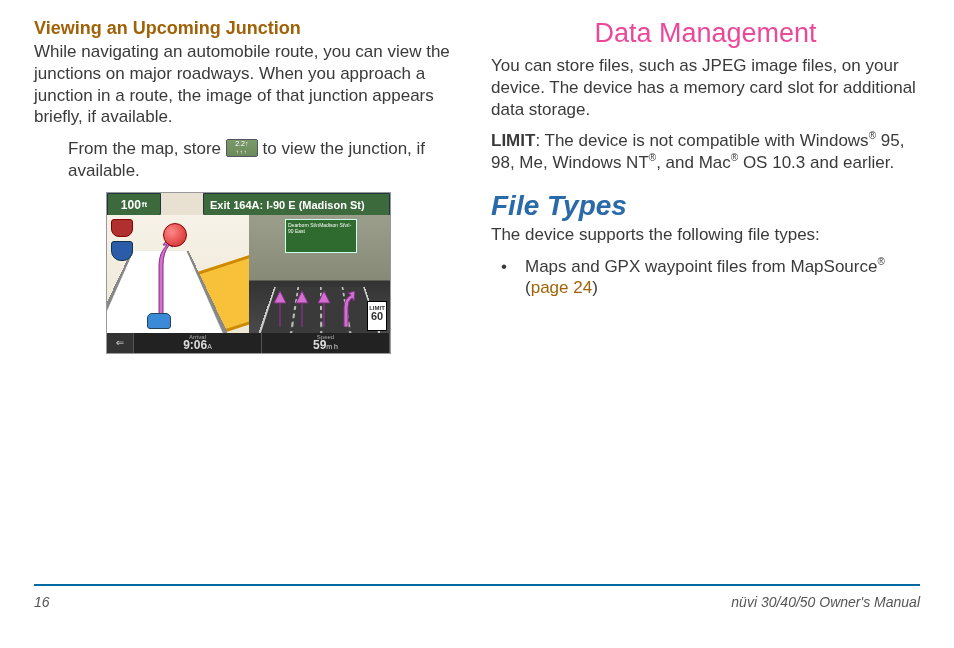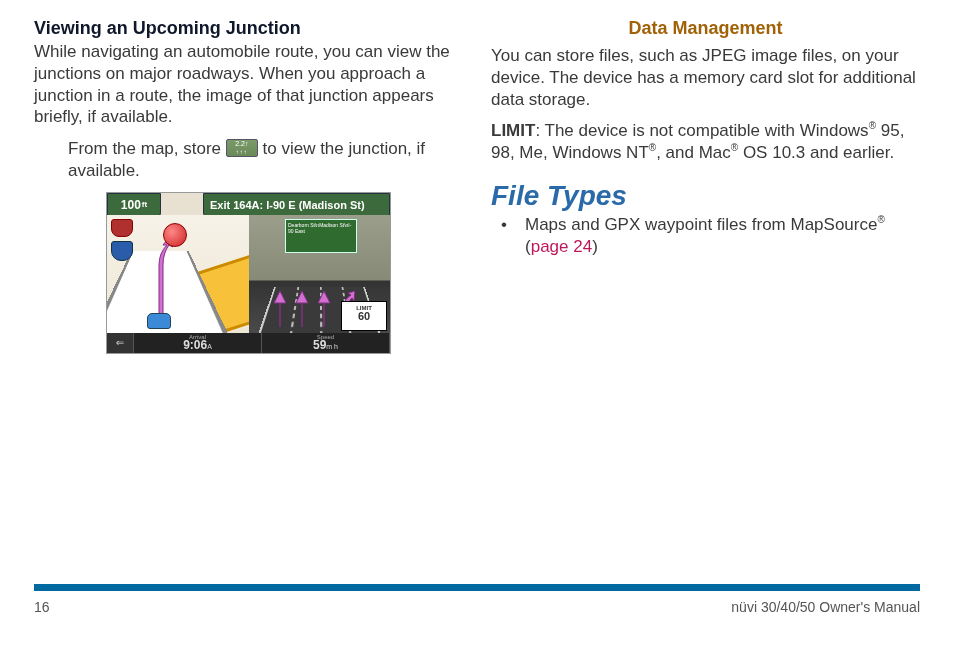--- a/index.html
+++ b/index.html
@@ -20,28 +20,28 @@
     box-sizing: border-box;
   }
   .col {
     flex: 1;
     min-width: 0;
   }
   h2.section-title {
     font-size: 18px;
     font-weight: bold;
     margin: 0 0 2px 0;
-    color: #0f172a;
+    color: #a16207;
   }
   h1.chapter-title {
-    font-size: 18px;
-    font-weight: bold;
+    font-size: 27px;
+    font-weight: normal;
     text-align: center;
     margin: 0 0 6px 0;
-    color: #a16207;
+    color: #ec4899;
   }
   h2.sub-heading {
     font-size: 28px;
     font-weight: bold;
     color: #2a6aa8;
     margin: 16px 0 2px 0;
     font-style: italic;
   }
   p {
     font-size: 17px;
@@ -97,21 +97,21 @@
     position: relative;
     margin-bottom: 6px;
   }
   ul.bullets li::before {
     content: "•";
     position: absolute;
     left: 10px;
     top: 0;
     color: #3a3a3a;
   }
-  .page-link { color: #be185d; }
+  .page-link { color: #a16207; }
   .screenshot {
     width: 283px;
     height: 160px;
     margin: 8px auto 0 auto;
     border: 1px solid #999;
     position: relative;
     background: #e8e0d0;
     overflow: hidden;
   }
   .ss-topbar-left{
@@ -182,41 +182,42 @@
     border-left:2px solid #ccc;border-right:2px solid #ccc;
   }
   .ss-lane{
     position:absolute;top:0;bottom:0;width:0;
     border-left:2px dashed #bbb;
   }
   .ss-rarrow{
     position:absolute;bottom:6px;width:18px;height:36px;
   }
   .ss-limit{
-    position:absolute;right:3px;bottom:2px;width:46px;height:30px;
+    position:absolute;right:3px;bottom:2px;width:20px;height:30px;
     background:#fff;border:1px solid #000;font-size:6px;text-align:center;
     line-height:8px;padding-top:2px;box-sizing:border-box;font-weight:bold;
   }
   .ss-bottombar{
     position:absolute;left:0;right:0;bottom:0;height:20px;
     background:#222;display:flex;color:#ddd;font-size:10px;
   }
   .ss-bb-seg{flex:1;display:flex;align-items:center;justify-content:center;border-right:1px solid #555;position:relative;}
   .ss-bb-seg:first-child{background:#333;}
   .ss-bb-seg .lbl{position:absolute;top:1px;font-size:6px;color:#aaa;}
   .ss-bb-seg .val{font-size:12px;font-weight:bold;margin-top:4px;}
   .ss-bb-seg .val small{font-size:7px;font-weight:normal;}
   .footer {
-    border-top: 7px solid #0369a1;
+    border-top: 2px solid #0369a1;
     margin: 0 34px;
     display: flex;
     justify-content: space-between;
     font-size: 14px;
     color: #555;
     padding-top: 8px;
+    font-style: italic;
   }
 </style>
 </head>
 <body>
 
 <div class="page">
   <div class="col">
     <h2 class="section-title">Viewing an Upcoming Junction</h2>
     <p>While navigating an automobile route, you can view the junctions on major roadways. When you approach a junction in a route, the image of that junction appears briefly, if available.</p>
     <p class="indent">
@@ -283,20 +284,21 @@
     </div>
   </div>
 
   <div class="col">
     <h1 class="chapter-title">Data Management</h1>
     <p>You can store files, such as JPEG image files, on your device. The device has a memory card slot for additional data storage.</p>
     <p>
       <span class="note-label">LIMIT</span><span>: The device is not compatible with Windows</span><sup>®</sup><span> 95, 98, Me, Windows NT</span><sup>®</sup><span>, and Mac</span><sup>®</sup><span> OS 10.3 and earlier.</span>
     </p>
     <h2 class="sub-heading">File Types</h2>
+    <p>The device supports the following file types:</p>
     <ul class="bullets">
       <li>
         <span>Maps and GPX waypoint files from MapSource</span><sup>®</sup><span> (</span><span class="page-link">page 24</span><span>)</span>
       </li>
     </ul>
   </div>
 </div>
 
 <div class="footer">
   <span>16</span>

